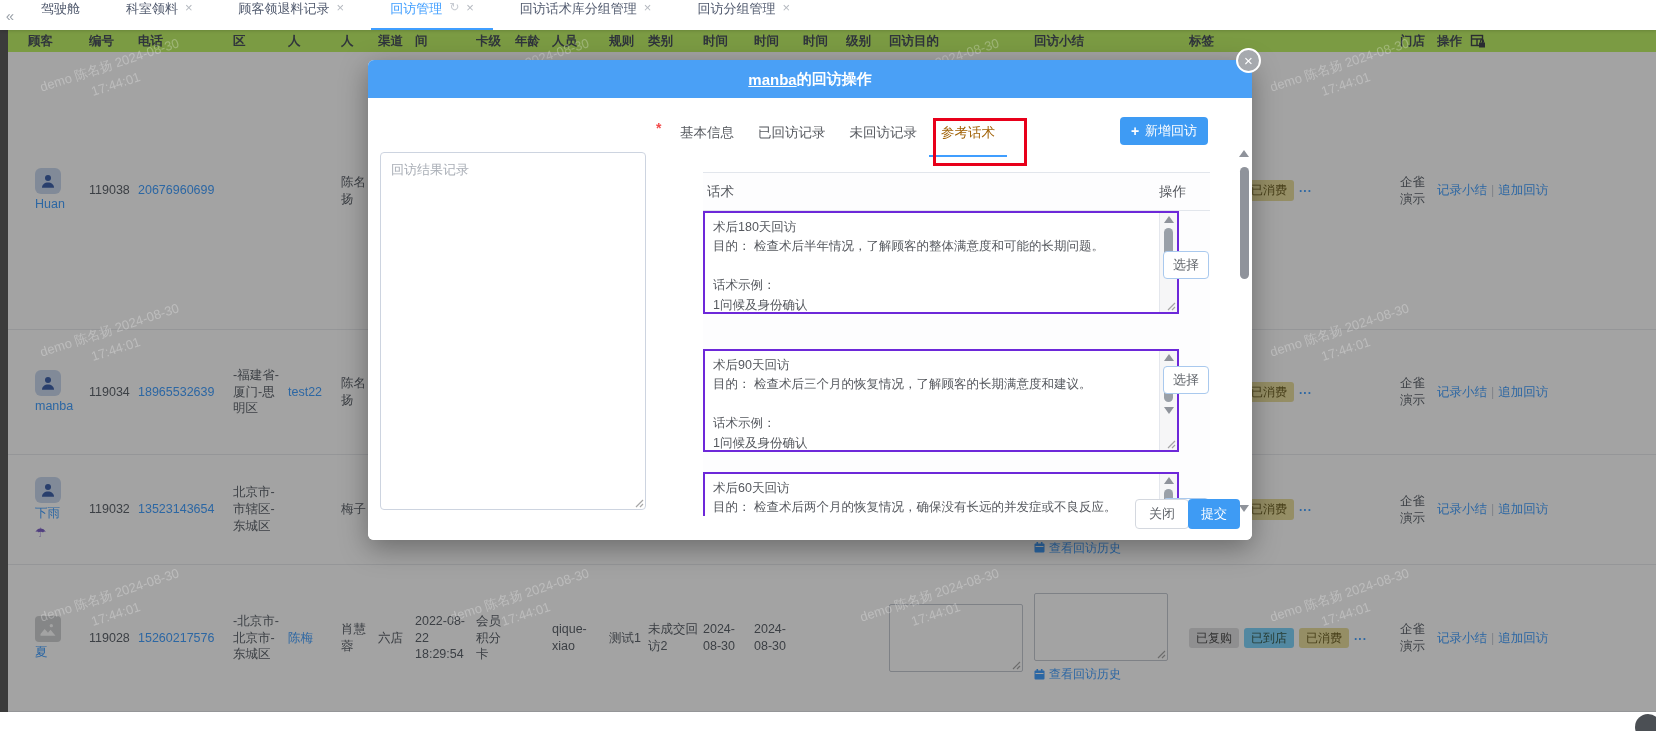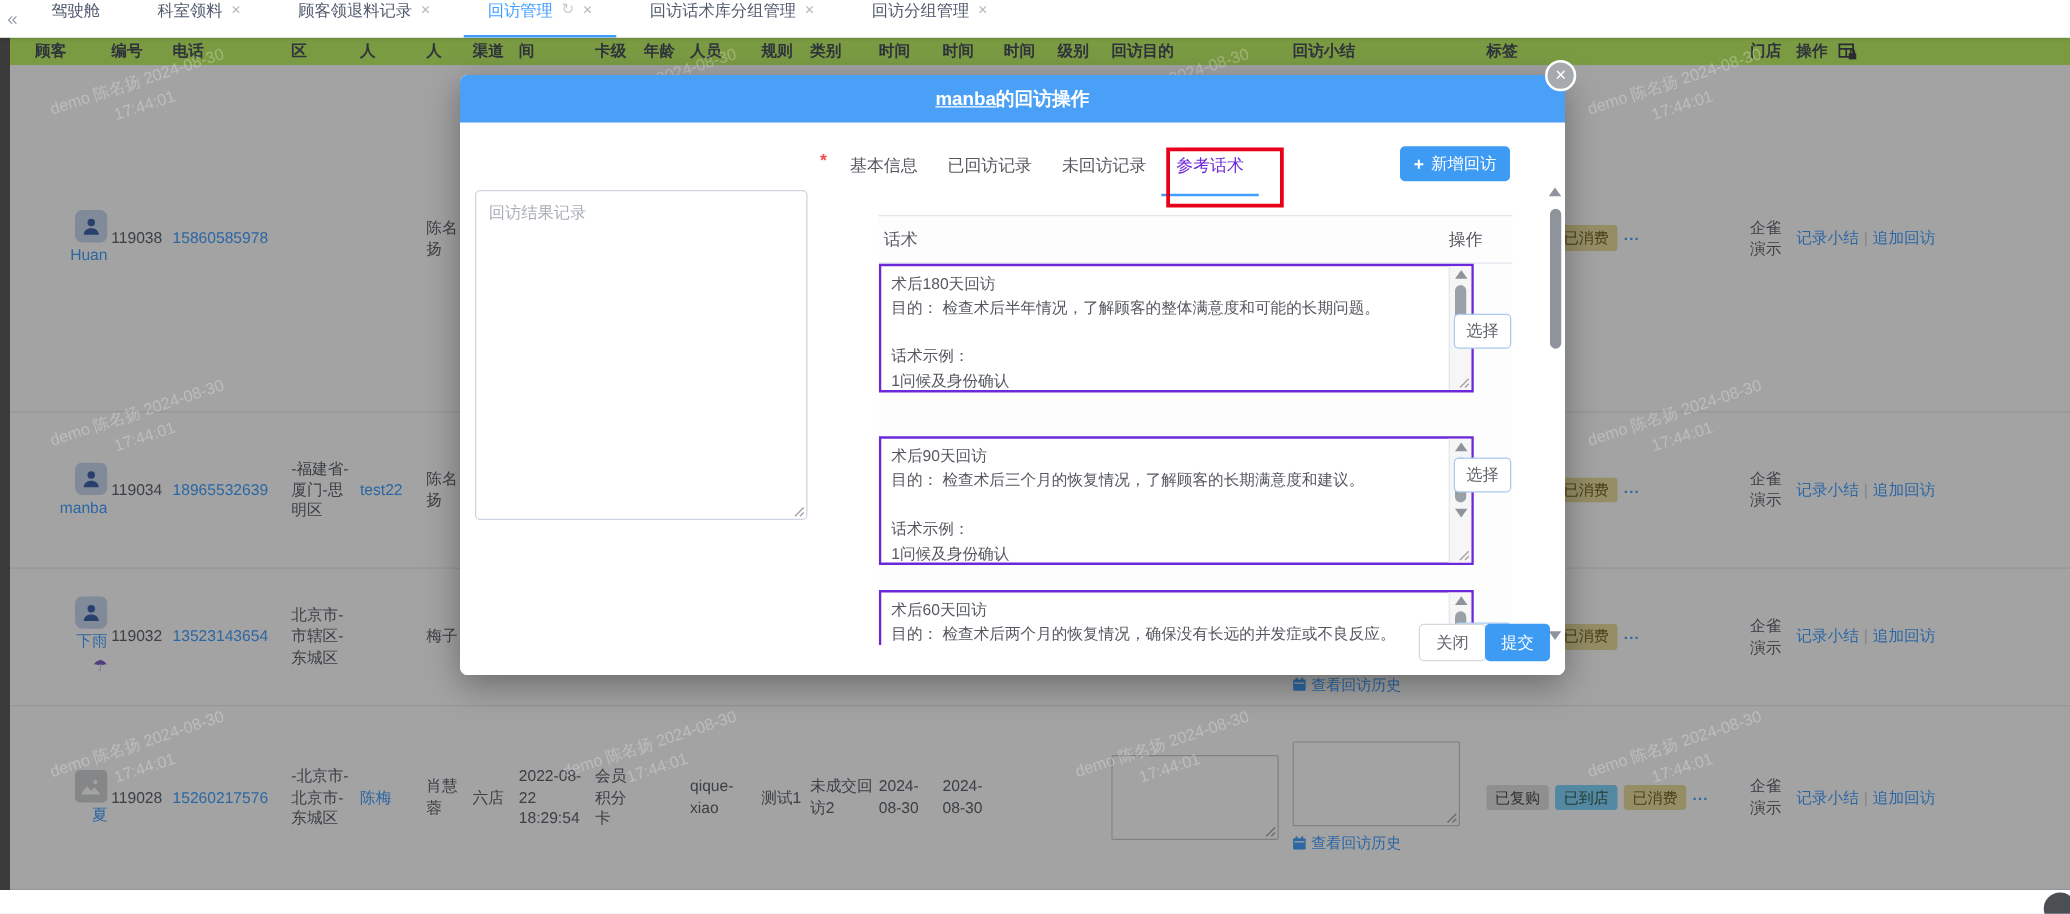--- a/index.html
+++ b/index.html
@@ -20,21 +20,21 @@
   .thead,.trow{display:flex;align-items:center;padding-left:28px;column-gap:3px;box-sizing:border-box}
   .thead{height:22px;background:#bef264;font-weight:bold;color:#454c59}
   .cell{flex:0 0 auto;font-size:12.5px;line-height:1.35;overflow:hidden}
   .hc{font-size:12.5px}
   .c0{width:58px}.c1{width:46px}.c2{width:92px}.c3{width:52px}.c4{width:50px}.c5{width:34px}
   .c6{width:34px}.c7{width:58px}.c8{width:36px}.c9{width:34px}.c10{width:54px}.c11{width:36px}
   .c12{width:52px}.c13{width:48px}.c14{width:46px}.c15{width:40px}.c16{width:40px}
   .c17{width:142px}.c18{width:136px}.c19{width:208px;margin-left:16px}.c20{width:34px}.c21{width:132px}
   .trow{border-bottom:1px solid #e8eaee}
   .r1{height:278px}.r2{height:125px}.r3{height:110px}.r4{height:147px}
-  .cust{display:flex;flex-direction:column;align-items:flex-end;gap:2px;padding-left:7px;box-sizing:border-box}
+  .cust{display:flex;flex-direction:column;align-items:flex-start;gap:2px;padding-left:7px;box-sizing:border-box}
   .avatar{width:26px;height:26px;border-radius:6px;background:#c9d7ee;display:flex;align-items:center;justify-content:center}
   .avatar.photo{background:#cfd0d2;border-radius:4px}
   a.lnk{color:#409eff;text-decoration:none;cursor:pointer}
   .umb{color:#7b5ec7;font-size:13px}
   .tagcell{display:flex;flex-wrap:wrap;align-items:flex-start;gap:5px}
   .tag{padding:2px 7px;border-radius:3px;font-size:12px;white-space:nowrap}
   .tag.success{background:#7dd3fc;color:#33584a}
   .tag.warning{background:#e8dd9b;color:#6a5d20}
   .tag.info{background:#dfdfe1;color:#474747}
   .more{color:#409eff;font-weight:bold;letter-spacing:1px;font-size:12px;cursor:pointer}
@@ -59,25 +59,25 @@
   .mhead{height:38px;background:#4aa0f6;display:flex;align-items:center;justify-content:center;color:#fff;font-size:15px;font-weight:bold}
   .mhead .uname{text-decoration:underline}
   .mclose{position:absolute;right:-9px;top:-12px;width:25px;height:25px;border-radius:50%;background:#a6a9ae;color:#fff;
           display:flex;align-items:center;justify-content:center;font-size:15px;z-index:50;cursor:pointer;border:2px solid #fff;box-sizing:border-box}
   .mbody{position:relative;height:442px}
   .mwm{position:absolute;inset:0;overflow:hidden;pointer-events:none}
   .sel{position:absolute;left:12px;top:17px;width:266px;height:30px;border:1px solid #cdd4e0;border-radius:4px;background:#fff;
        display:flex;align-items:center;justify-content:space-between;padding:0 10px;box-sizing:border-box;color:#8b97ad;font-size:13px;cursor:pointer}
   .chev{width:7px;height:7px;border-right:2px solid #409eff;border-bottom:2px solid #409eff;transform:rotate(45deg);margin-top:-4px}
   .req{position:absolute;left:288px;top:22px;color:#f34b4b;font-size:14px;font-weight:bold}
-  .bigta{position:absolute;left:12px;top:54px;width:266px;height:264px;border:1px solid #cdd4e0;border-radius:4px;background:#fff;
+  .bigta{position:absolute;left:12px;top:54px;width:266px;height:358px;border:1px solid #cdd4e0;border-radius:4px;background:#fff;
          padding:8px 10px;box-sizing:border-box;color:#a9aeb6;font-size:13px}
   .mtabs{position:absolute;left:312px;top:26px;display:flex;gap:24px;font-size:13.5px;color:#55585e}
   .mtab{position:relative;cursor:pointer;white-space:nowrap}
-  .mtab.active{color:#6d28d9}
+  .mtab.active{color:#a16207}
   .mtab.active:after{content:"";position:absolute;left:-12px;right:-12px;bottom:-15px;height:2px;background:#409eff}
   .redbox{position:absolute;left:565px;top:20px;width:88px;height:42px;border:3px solid #e8001a;z-index:6}
   .addbtn{position:absolute;left:752px;top:19px;width:88px;height:28px;background:#3e9bf4;color:#fff;border:0;border-radius:4px;
           display:flex;align-items:center;justify-content:center;gap:6px;font-size:13px;cursor:pointer}
   .addbtn .plus{font-weight:bold;font-size:14px}
   .panel{position:absolute;left:335px;top:74px;width:507px;height:368px;border-top:1px solid #e2e6ec;background:#fdfdfe;overflow:hidden}
   .phead{height:38px;display:flex;align-items:center;justify-content:space-between;padding:0 24px 0 4px;
          border-bottom:1px solid #e2e6ec;font-weight:normal;color:#55585e;font-size:13.5px;box-sizing:border-box}
   .sitem{position:absolute;left:0;width:476px;height:103px;border:2px solid #6d28d9;background:#fff;display:flex;box-sizing:border-box}
   .si1{top:38px}.si2{top:176px}.si3{top:299px}
@@ -170,21 +170,21 @@
     <div class="cell c0 cust">
       <span class="avatar">
         <svg width="18" height="18" viewBox="0 0 24 24">
             <circle cx="12" cy="8" r="4" fill="#3a5ea8"></circle>
             <path d="M4 21c0-4.4 3.6-7 8-7s8 2.6 8 7z" fill="#3a5ea8"></path>
           </svg>
       </span>
       <a class="lnk">Huan</a>
     </div>
     <div class="cell c1">119038</div>
-    <div class="cell c2"><a class="lnk">15860585978</a></div>
+    <div class="cell c2"><a class="lnk">20676960699</a></div>
     <div class="cell c3"></div>
       <div class="cell c4"></div>
     <div class="cell c5">陈名扬</div>
     <div class="cell c6"></div>
       <div class="cell c7"></div>
       <div class="cell c8"></div>
     <div class="cell c9"></div>
       <div class="cell c10"></div>
       <div class="cell c11"></div>
     <div class="cell c12"></div>

